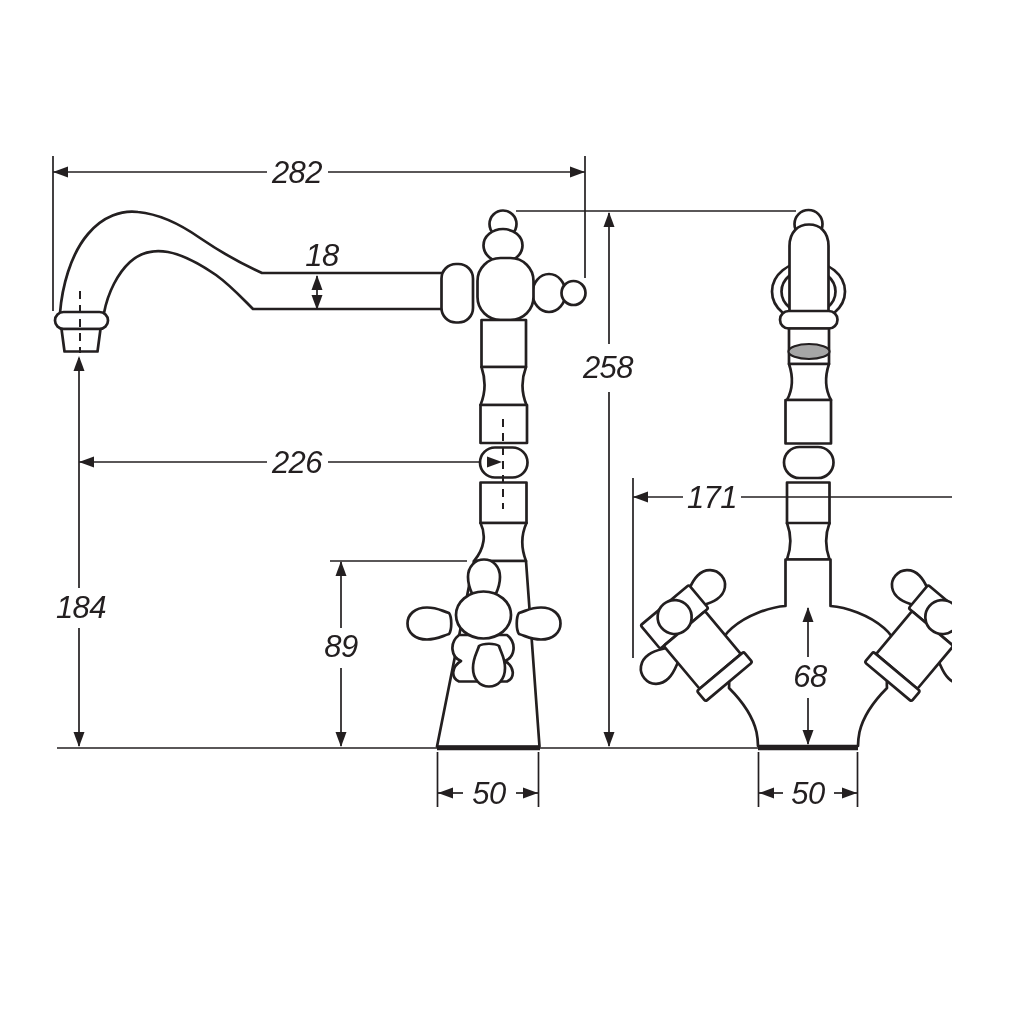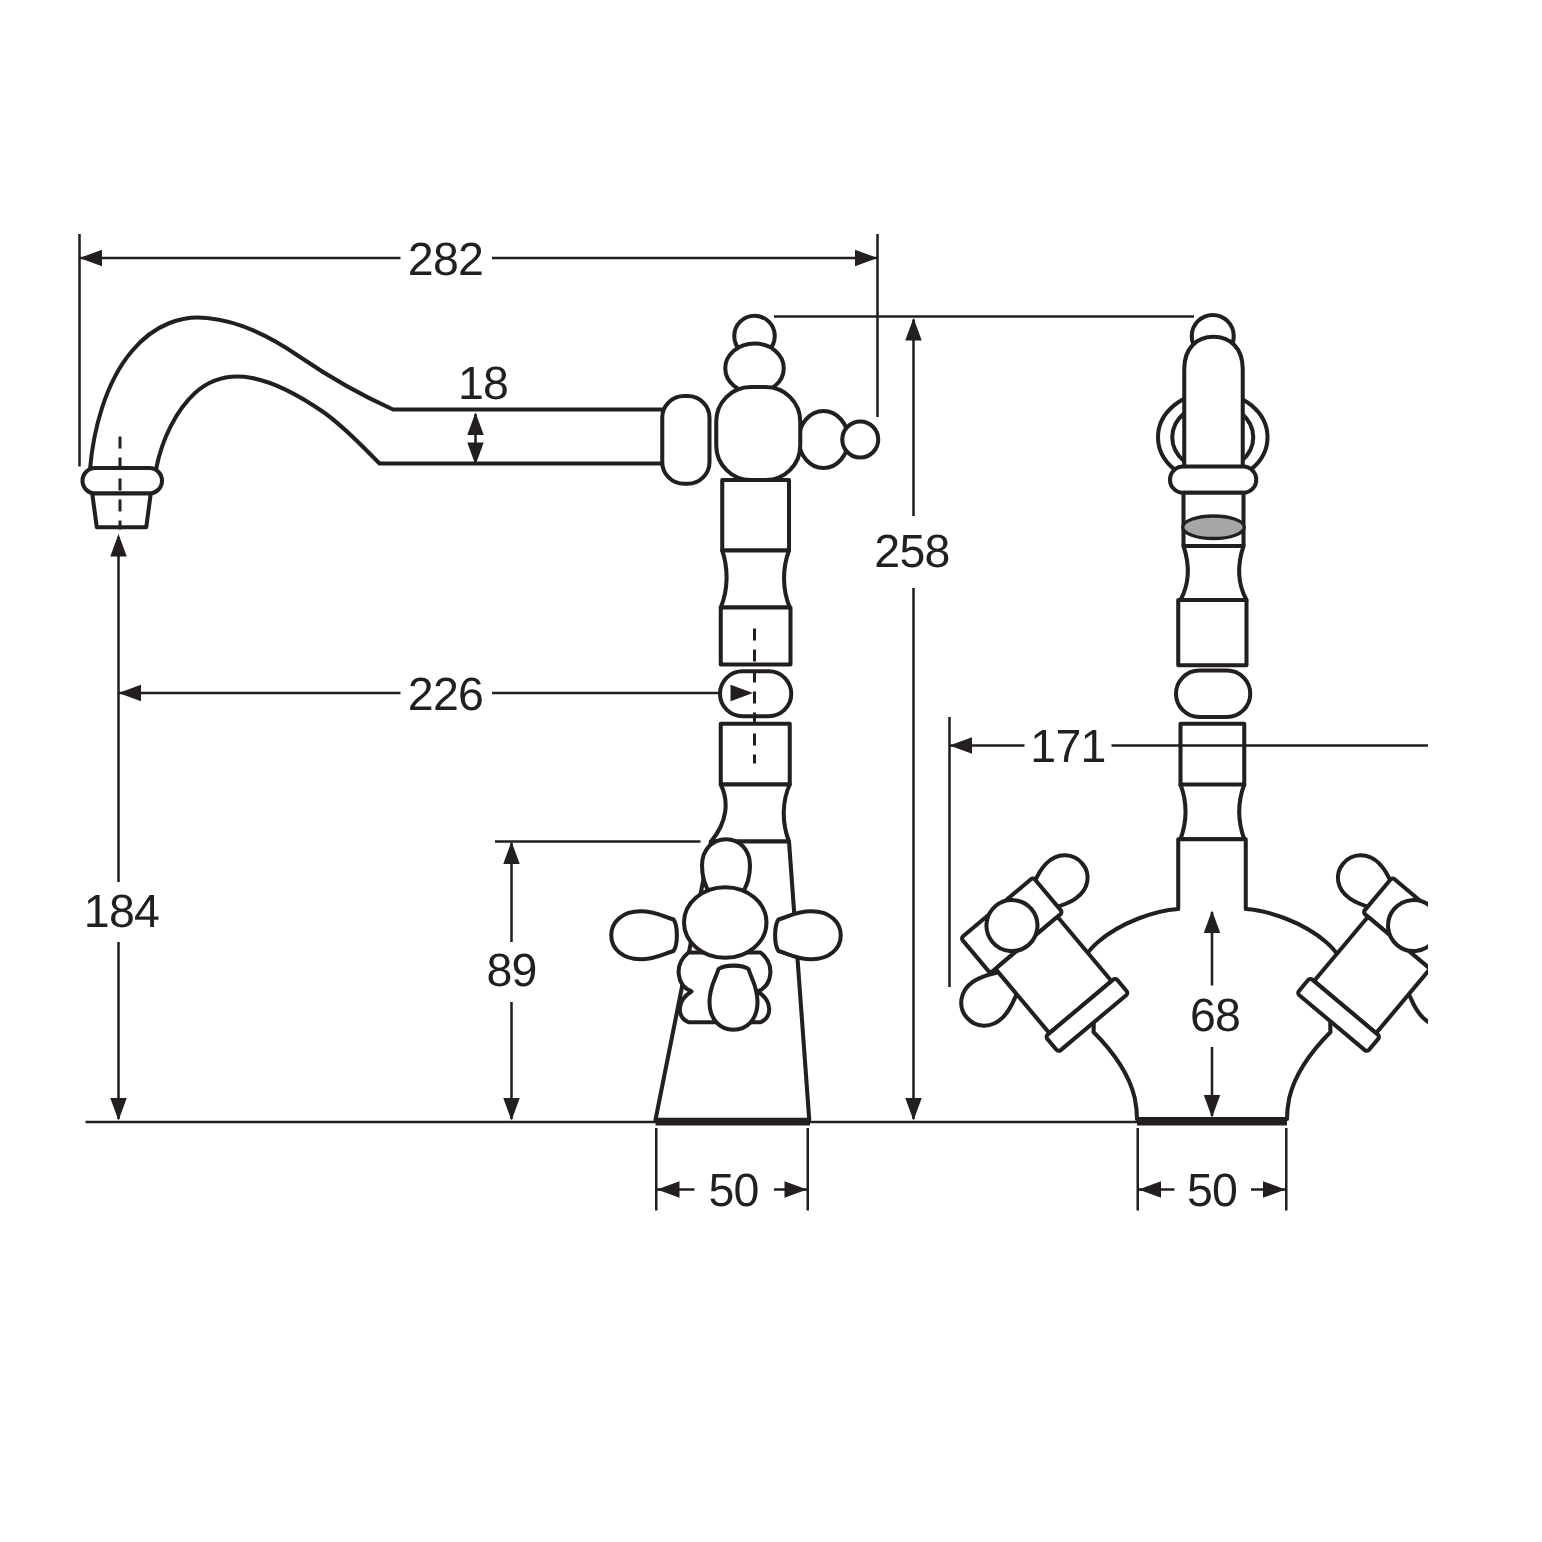--- a/index.html
+++ b/index.html
@@ -1,16 +1,16 @@
 <!DOCTYPE html>
 <html><head>
 <meta charset="utf-8">
 <style>
   html,body{margin:0;padding:0;background:#fff;}
-  .stage{position:relative;width:952px;height:1028px;background:#fff;overflow:hidden;}
+  .stage{position:relative;width:952px;height:1028px;background:#fff;overflow:hidden;font-style:italic;}
   svg{display:block;}
   .part{fill:#ffffff;stroke:#231f20;stroke-width:2.7;stroke-linejoin:round;stroke-linecap:round;}
   .part-fill{stroke:#231f20;stroke-width:2.2;stroke-linejoin:round;}
   .dim{stroke:#231f20;stroke-width:1.7;fill:none;stroke-linecap:butt;}
   .dim-thick{stroke:#231f20;stroke-width:4.5;fill:none;}
   .dash{stroke:#231f20;stroke-width:2;fill:none;stroke-dasharray:8 6;}
   .arr{fill:#231f20;stroke:none;}
   .lbl{font-family:"Liberation Sans",sans-serif;font-size:31px;letter-spacing:-0.5px;fill:#231f20;text-anchor:middle;}
 </style>
 </head>

